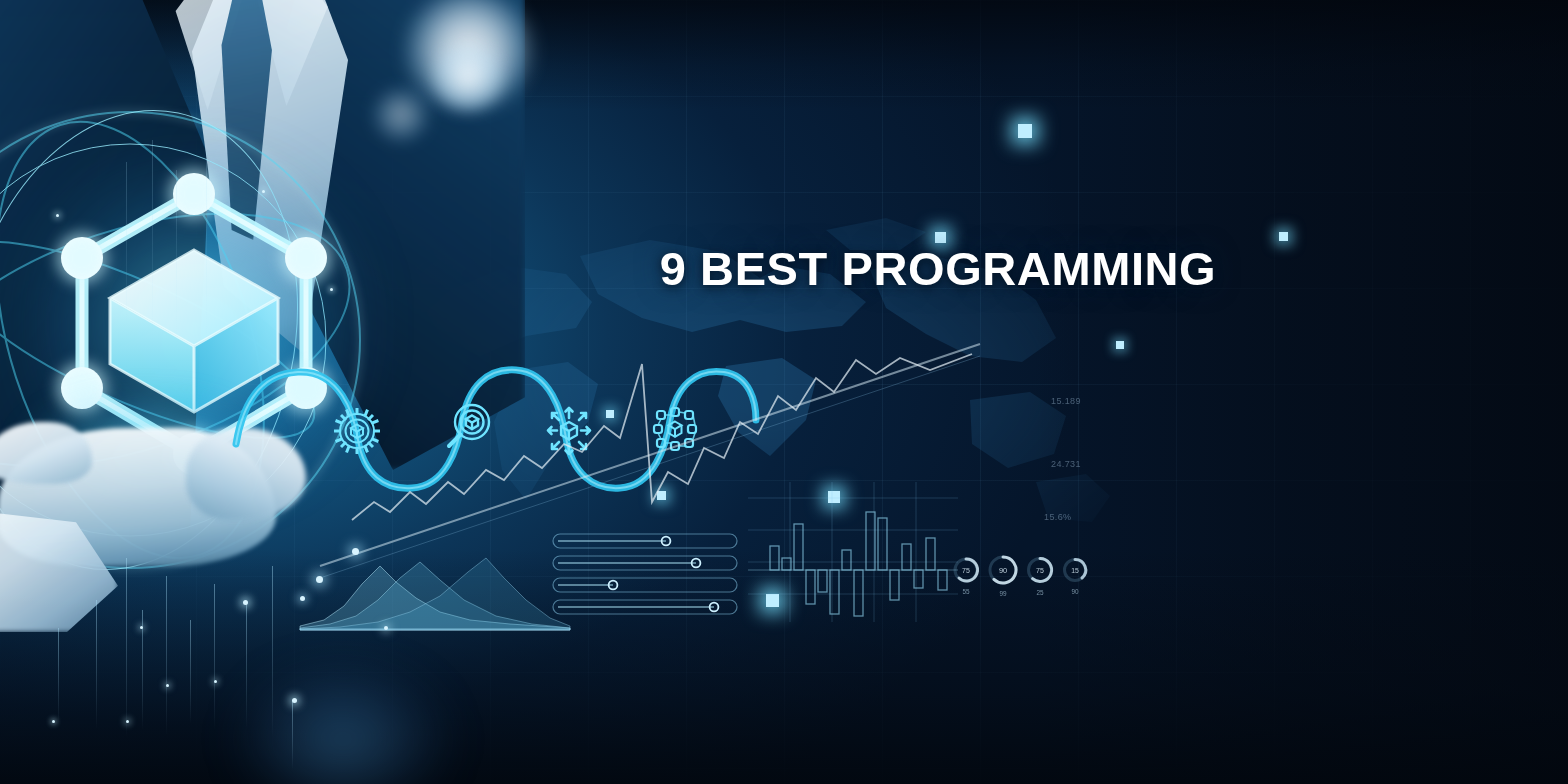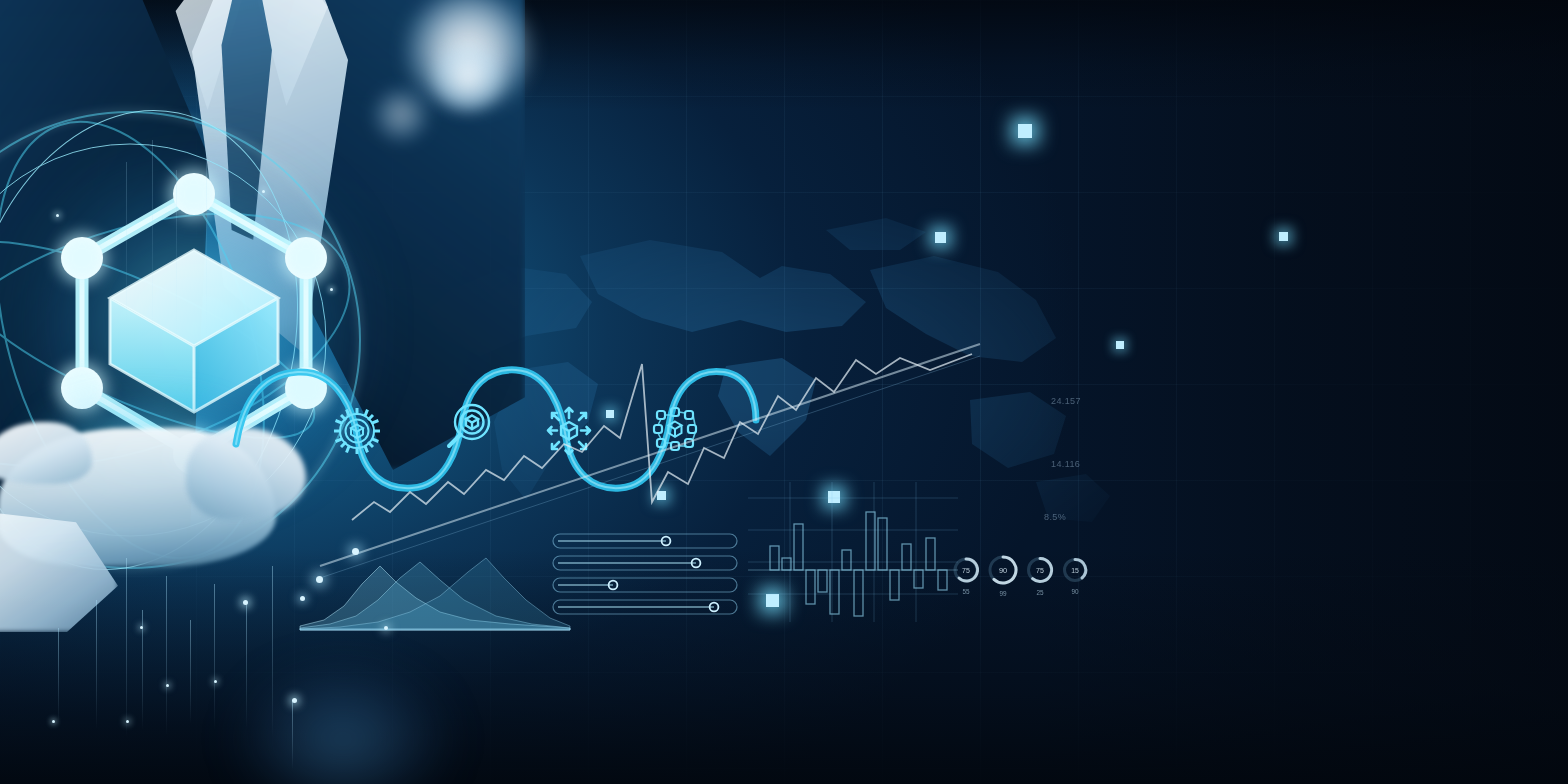--- a/index.html
+++ b/index.html
@@ -544,23 +544,23 @@
         <g transform="translate(123,18)">
           <circle r="10.5" stroke="rgba(130,190,225,.22)" stroke-width="3"></circle>
           <path d="M0 -10.5 A10.5 10.5 0 0 1 7 8" stroke="rgba(210,236,250,.78)" stroke-width="3"></path>
           <text x="0" y="3" fill="rgba(225,243,252,.78)" font-size="6.8" font-family="Liberation Sans, sans-serif" text-anchor="middle">15</text>
           <text x="0" y="24" fill="rgba(190,222,240,.6)" font-size="6.4" font-family="Liberation Sans, sans-serif" text-anchor="middle">90</text>
         </g>
       </g>
     </svg>
   </div>
 
-  <div class="hud-label hl-1">24.157</div>
-  <div class="hud-label hl-2">14.116</div>
-  <div class="hud-label hl-3">8.5%</div>
+  <div class="hud-label hl-1">15.189</div>
+  <div class="hud-label hl-2">24.731</div>
+  <div class="hud-label hl-3">15.6%</div>
 
   <div class="streaks">
     <div class="streak" style="left:96px;top:600px;height:130px;"></div>
     <div class="streak" style="left:126px;top:558px;height:180px;"></div>
     <div class="streak" style="left:142px;top:610px;height:120px;"></div>
     <div class="streak" style="left:166px;top:576px;height:160px;"></div>
     <div class="streak" style="left:190px;top:620px;height:104px;"></div>
     <div class="streak" style="left:214px;top:584px;height:146px;"></div>
     <div class="streak" style="left:246px;top:602px;height:126px;"></div>
     <div class="streak" style="left:272px;top:566px;height:172px;"></div>
@@ -583,15 +583,16 @@
     <div class="dot" style="left:384px;top:626px;width:4px;height:4px;box-shadow:0 0 8px 3px rgba(190,240,255,.5);"></div>
     <div class="dot" style="left:56px;top:214px;width:3px;height:3px;box-shadow:0 0 6px 2px rgba(200,244,255,.56);"></div>
     <div class="dot" style="left:262px;top:190px;width:3px;height:3px;box-shadow:0 0 6px 2px rgba(200,244,255,.5);"></div>
     <div class="dot" style="left:330px;top:288px;width:3px;height:3px;box-shadow:0 0 5px 2px rgba(200,244,255,.44);"></div>
     <div class="dot" style="left:316px;top:576px;width:7px;height:7px;box-shadow:0 0 12px 4px rgba(170,230,255,.64);"></div>
     <div class="dot" style="left:352px;top:548px;width:7px;height:7px;box-shadow:0 0 12px 4px rgba(170,230,255,.6);"></div>
     <div class="dot" style="left:300px;top:596px;width:5px;height:5px;box-shadow:0 0 9px 3px rgba(170,230,255,.5);"></div>
   </div>
 
   <div class="title">
+    <span class="ln">9 BEST PROGRAMMING</span>
   </div>
 
 </div>
 
 </body></html>

